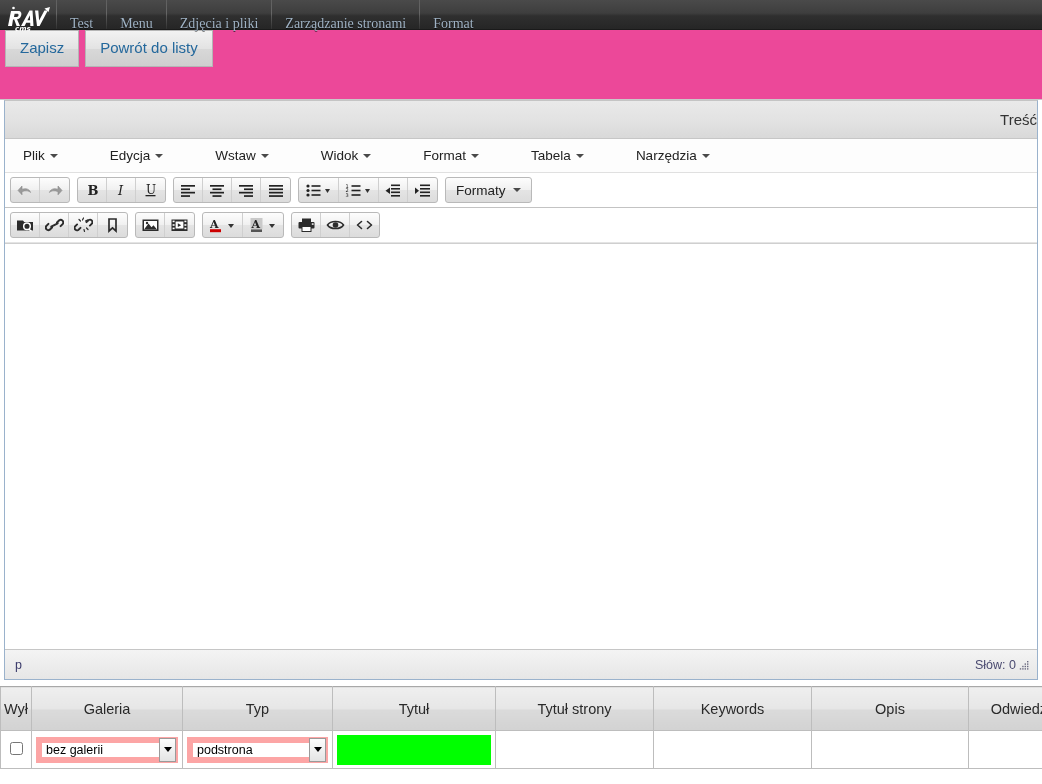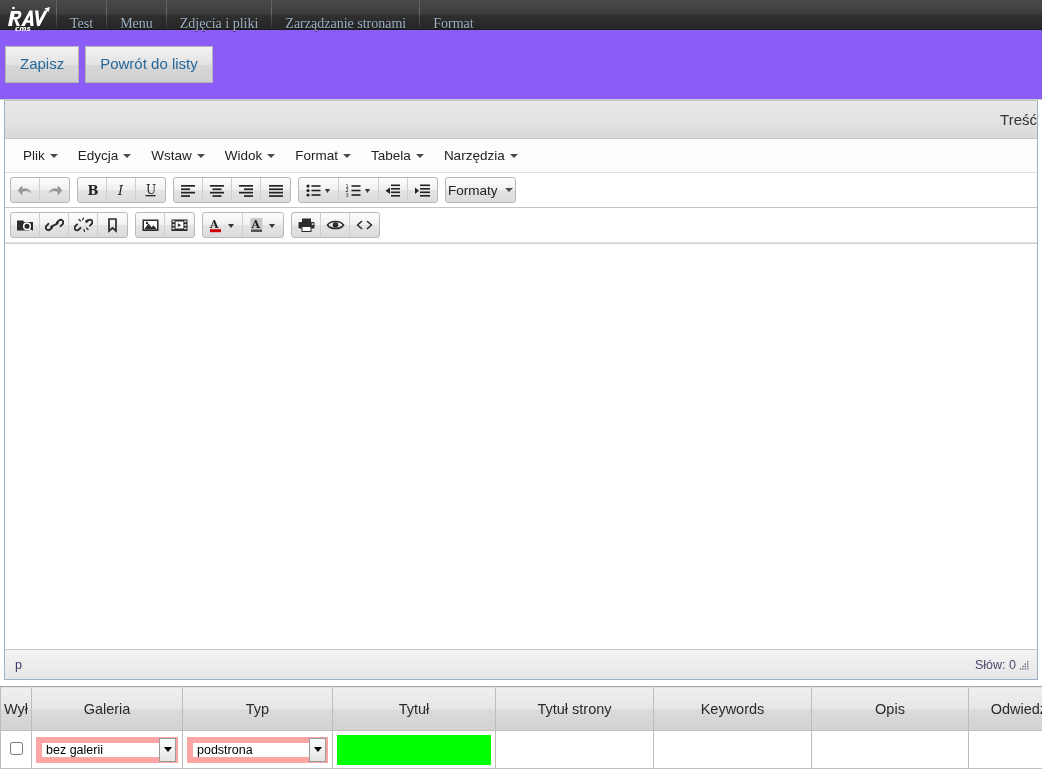--- a/index.html
+++ b/index.html
@@ -43,24 +43,24 @@
     font-size: 14px;
     white-space: nowrap;
     cursor: pointer;
     text-shadow: 0 1px 0 rgba(0,0,0,0.6);
     font-family: Liberation Serif, serif;
   }
 
   
   #actionbar {
     height: 70px;
-    background: #8b5cf6;
+    background: #ec4899;
     border-bottom: 1px solid #c9c9c9;
     display: flex;
-    align-items: center;
+    align-items: flex-start;
     padding-left: 5px;
     gap: 6px;
   }
   .actbtn {
     background: linear-gradient(to bottom, #f2f2f2 0%, #e3e3e3 50%, #d8d8d8 51%, #cfcfcf 100%);
     border: 1px solid #b5b5b5;
     color: #24689c;
     font-size: 15px;
     padding: 9px 14px;
     cursor: pointer;
@@ -89,20 +89,21 @@
     font-size: 15px;
     color: #333;
   }
   #ed-menubar {
     height: 34px;
     background: #fdfdfd;
     border-bottom: 1px solid #e0e0e0;
     display: flex;
     align-items: center;
     padding-left: 8px;
+    gap: 32px;
   }
   .menubtn {
     display: flex;
     align-items: center;
     gap: 5px;
     padding: 4px 10px;
     font-size: 13.5px;
     color: #222;
     cursor: pointer;
     border-radius: 2px;
@@ -138,21 +139,21 @@
     align-items: center;
     justify-content: center;
     border-right: 1px solid #cfcfcf;
     cursor: pointer;
     background: transparent;
   }
   .tbtn:last-child { border-right: none; }
   .tbtn.wide { width: 40px; }
   .fmtbtn {
     display: flex; align-items: center; gap: 7px;
-    padding: 4px 2px;
+    padding: 4px 10px;
     font-size: 13.5px;
     color: #222;
     cursor: pointer;
     border: 1px solid #b9b9b9;
     border-radius: 3px;
     background: linear-gradient(to bottom,#fdfdfd 0%,#f0f0f0 50%,#e4e4e4 51%,#dcdcdc 100%);
     height: 26px;
   }
   #ed-body {
     flex: 1;

